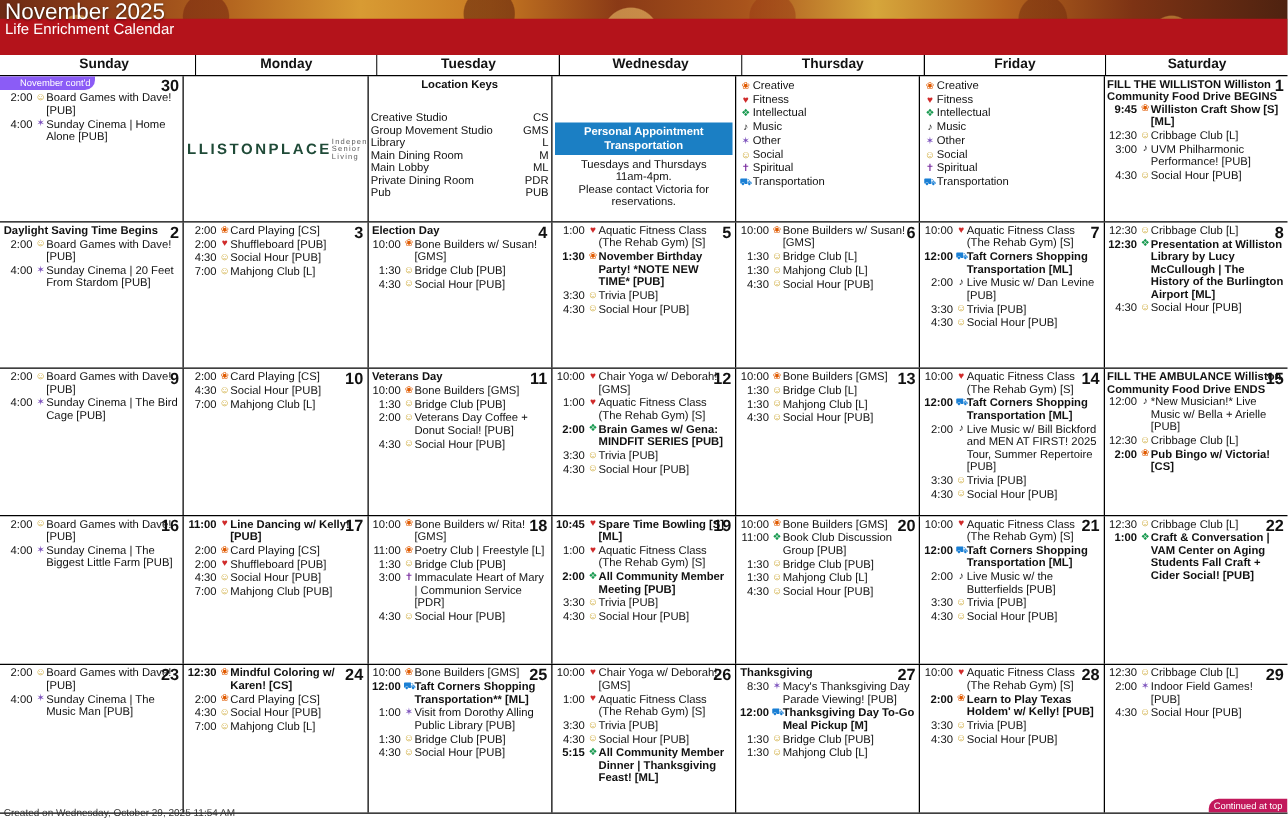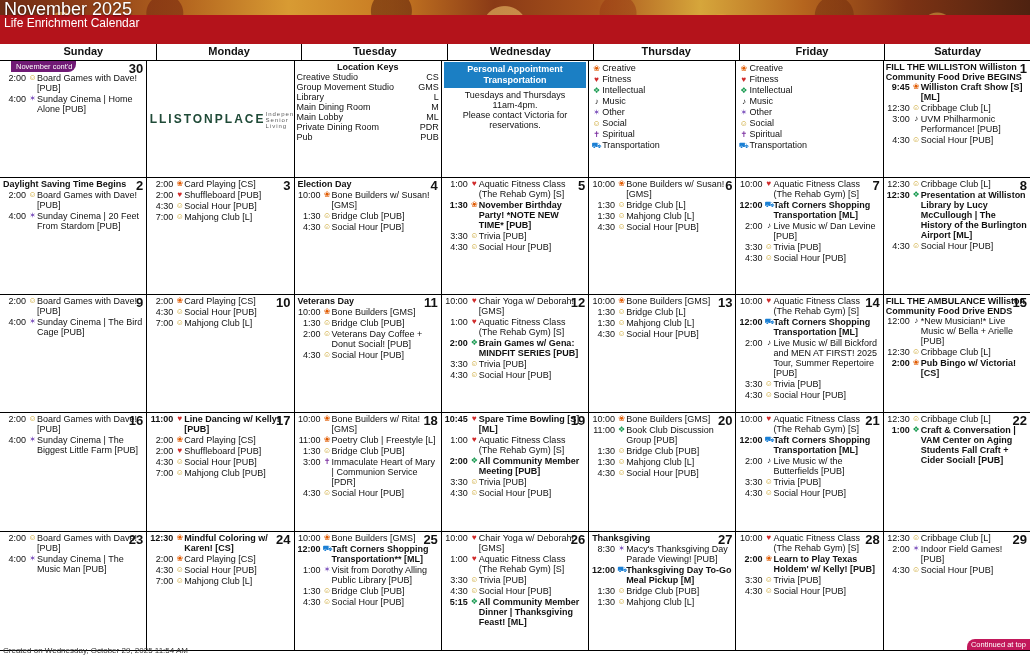--- a/index.html
+++ b/index.html
@@ -101,43 +101,43 @@
   .i-spirit { color:#7b2fa0; }
   .i-transport { color:#1a7fd4; }
 
   
   .legend { font-size:9px; line-height:11px; padding-top:1px; }
   .legend .lrow { display:flex; align-items:center; }
   .legend .lic { width:11px; text-align:center; font-size:8px; }
   .legend .ltx { font-size:9px; }
 
   
-  .keytitle { font-weight:bold; text-align:center; font-size:9px; margin-bottom:0; }
+  .keytitle { font-weight:bold; text-align:center; font-size:9px; margin-bottom:17px; }
   .keyrow { display:flex; font-size:9px; line-height:10px; }
   .keyrow .kn { flex:1 1 auto; }
   .keyrow .kv { flex:0 0 30px; text-align:right; }
 
   
   .apptbox {
     background:#1b7fc4; color:#fff; font-weight:bold; font-size:9px;
-    text-align:center; padding:2px 2px; line-height:11px; margin-bottom:2px;
+    text-align:center; padding:2px 2px; line-height:11px; margin-bottom:2px;margin-top:36px;
   }
   .apptnote { font-size:9px; text-align:center; line-height:10px; }
 
   
   .logo-wrap { display:flex; flex-direction:row; align-items:center; justify-content:center; height:100%; }
   .logo-mark { width:58px; height:40px; }
   .logo-name { font-size:12px; letter-spacing:2px; color:#1f4a37; font-weight:bold; line-height:12px; }
   .logo-sub { font-size:6px; letter-spacing:1px; color:#5b5b5b; margin-top:2px; }
 
   
   .tag-cont {
-    position:absolute; left:11px; top:0;
-    background:#701a75; color:#fff; font-size:7.5px;
-    padding:1px 4px 1px 5px; border-radius:0 0 8px 0;
+    position:absolute; left:0; top:0;
+    background:#8b5cf6; color:#fff; font-size:7.5px;
+    padding:1px 4px 1px 16px; border-radius:0 0 8px 0;
   }
   .tag-cont-bottom {
     position:absolute; right:0; bottom:0;
     background:#c2185b; color:#fff; font-size:7.5px;
     padding:1px 4px; border-radius:8px 0 0 0;
   }
 
   .footer {
     position:absolute; left:3px; bottom:0px; font-size:8px; color:#333;
   }

